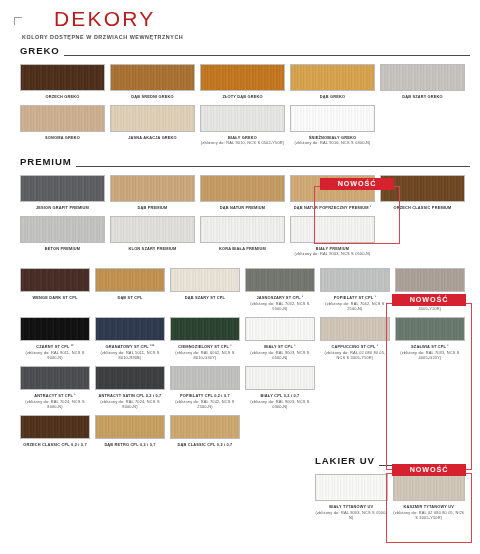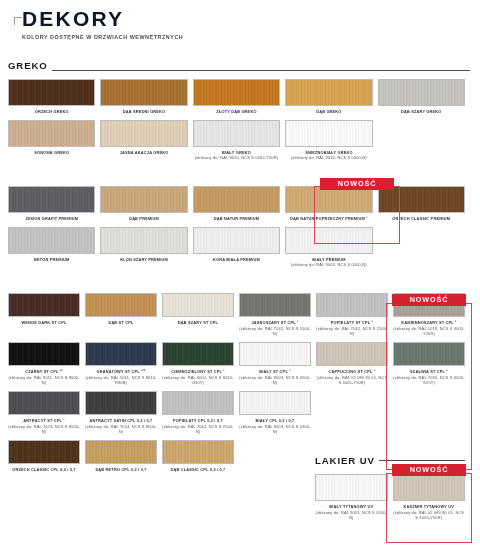--- a/index.html
+++ b/index.html
@@ -7,35 +7,35 @@
     width: 480px; height: 554px;
     background: #ffffff;
     font-family: "Liberation Sans", sans-serif;
     overflow: hidden;
   }
   .page { position: relative; width: 480px; height: 554px; padding: 0; }
 
   
   .header { padding: 8px 0 0 22px; }
   .title {
-    font-size: 21px; font-weight: bold; letter-spacing: 2.2px;
-    color: #0f172a; line-height: 1.05;
+    font-size: 21px; font-weight: normal; letter-spacing: 2.2px;
+    color: #b91c1c; line-height: 1.05; margin-left: 32px;
   }
   .subtitle {
     margin-top: 4px;
     font-size: 5.4px; letter-spacing: 0.55px; color: #4c4c4c; font-weight: bold;
   }
   .corner-l {
     position: absolute; left: 14px; top: 17px;
     width: 8px; height: 8px;
     border-left: 1px solid #9a9a9a; border-top: 1px solid #9a9a9a;
   }
 
   
-  .section { margin-top: 20px; padding: 0 10px 0 8px; position: relative; }
+  .section { margin-top: 5px; padding: 0 10px 0 20px; position: relative; }
   .sec-head { position: relative; display: flex; align-items: flex-end; }
   .sec-title {
     font-size: 9.6px; font-weight: bold; letter-spacing: 0.9px; color: #1b1b1b;
     padding-bottom: 2px; white-space: nowrap;
   }
   .sec-rule { flex: 1 1 auto; border-bottom: 1.2px solid #4a4a4a; margin-bottom: 2px; margin-left: 4px; }
   .sec-rule.short { max-width: 86px; }
 
   
   .grid { display: flex; flex-wrap: wrap; margin-top: 6px; }
@@ -88,21 +88,21 @@
 
   
   .cell.empty .swatch { border-color: transparent; background: none; }
   .cell.empty .cap { visibility: hidden; }
 
   
   .lakier {
     position: absolute;
     left: 315px; top: 455px; width: 155px;
   }
-  .lakier .sec-head { width: 100%; align-items: center; }
+  .lakier .sec-head { width: 100%; }
   .lakier .grid .cell { width: 50%; }
 </style>
 </head>
 <body>
 
 <div class="page">
 
   <div class="corner-l"></div>
 
   <div class="header">
@@ -149,20 +149,24 @@
           <div class="cap">BIAŁY GREKO<span class="sub">(zbliżony do: RAL 9010, NCS S 0502-Y50R)</span></div>
         </div>
         <div class="cell">
           <div class="swatch" style="background: repeating-linear-gradient(90deg, rgba(0, 0, 0, 0.07) 0px, rgba(255, 255, 255, 0.06) 2px, rgba(0, 0, 0, 0.05) 4px, rgba(255, 255, 255, 0.04) 6px), rgb(255, 255, 255);"></div>
           <div class="cap">ŚNIEŻNOBIAŁY GREKO<span class="sub">(zbliżony do: RAL 9016, NCS S 0300-N)</span></div>
         </div>
       </div>
   </div>
 
   <div class="section nowosc-wrap">
+    <div class="sec-head">
+      <div class="sec-title">PREMIUM</div>
+      <div class="sec-rule"></div>
+    </div>
     <div class="grid" id="grid-premium">
         <div class="cell">
           <div class="swatch" style="background: repeating-linear-gradient(90deg, rgba(0, 0, 0, 0.07) 0px, rgba(255, 255, 255, 0.06) 2px, rgba(0, 0, 0, 0.05) 4px, rgba(255, 255, 255, 0.04) 6px), rgb(92, 93, 96);"></div>
           <div class="cap">JESION GRAFIT PREMIUM</div>
         </div>
         <div class="cell">
           <div class="swatch" style="background: repeating-linear-gradient(90deg, rgba(0, 0, 0, 0.07) 0px, rgba(255, 255, 255, 0.06) 2px, rgba(0, 0, 0, 0.05) 4px, rgba(255, 255, 255, 0.04) 6px), rgb(205, 168, 123);"></div>
           <div class="cap">DĄB PREMIUM</div>
         </div>
         <div class="cell">

